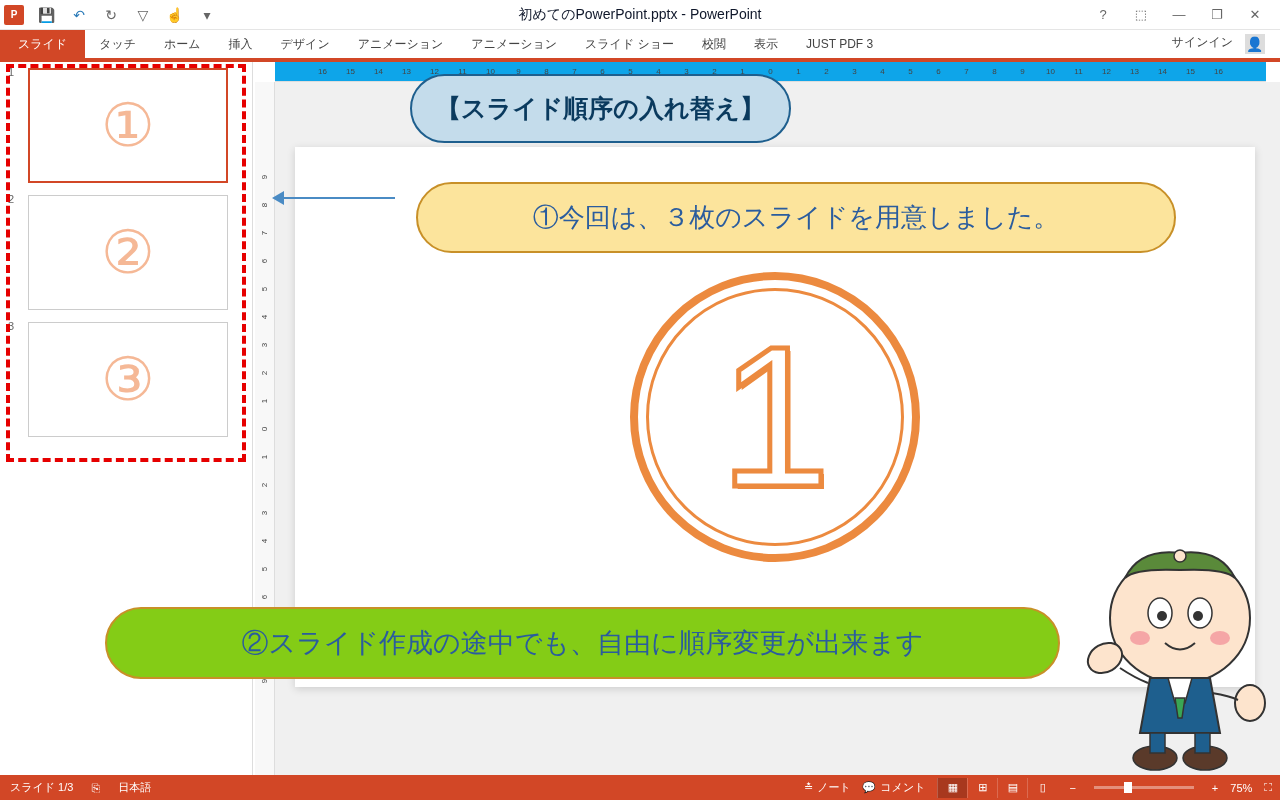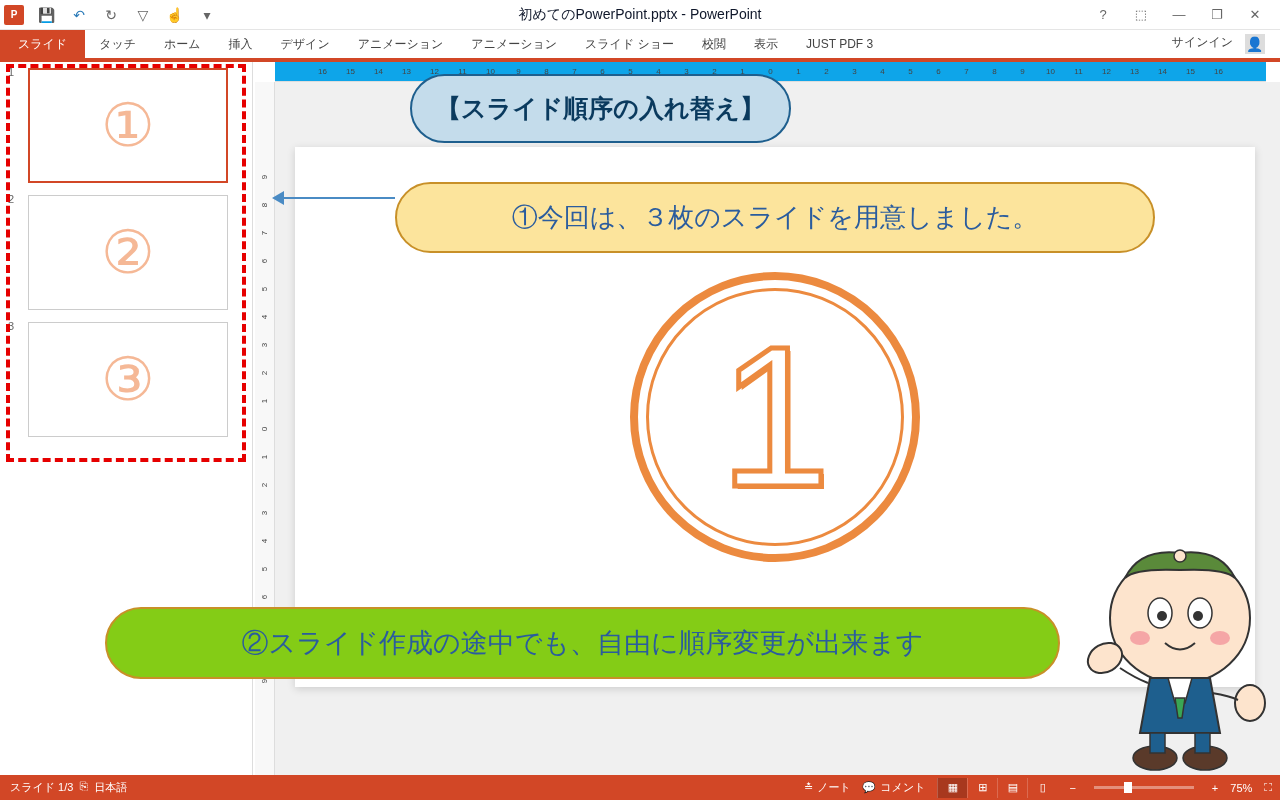--- a/index.html
+++ b/index.html
@@ -29,27 +29,27 @@
 .thumb.selected{border:2px solid #d24726}
 .thumb-glyph{font-size:60px;color:#f5b896;font-weight:300;font-family:serif}
 .selection-box{position:absolute;left:6px;top:2px;width:240px;height:398px;border:4px dashed #e60000;pointer-events:none}
 .editor{position:absolute;left:275px;top:20px;right:0;bottom:0;background:#f0f0f0;display:flex;align-items:center;justify-content:center}
 .slide{width:960px;height:540px;background:#fff;box-shadow:0 2px 8px rgba(0,0,0,0.15);position:absolute;left:20px;top:65px;display:flex;align-items:center;justify-content:center}
 .big-circle{width:290px;height:290px;border-radius:50%;border:8px solid #ec8a3f;display:flex;align-items:center;justify-content:center;position:relative}
 .big-circle::before{content:"";position:absolute;inset:8px;border:3px solid #ec8a3f;border-radius:50%}
 .big-num{font-size:200px;color:#fff;font-weight:300;-webkit-text-stroke:5px #ec8a3f;font-family:Arial,sans-serif;line-height:1;text-shadow:3px 3px 0 #ec8a3f}
 .callout{position:absolute;border-radius:999px;padding:16px 24px;font-size:25px;display:flex;align-items:center;justify-content:center}
 .callout-title{top:12px;left:410px;background:#c4dceb;border:2px solid #1e5f8e;color:#0a3a5e;font-weight:600}
-.callout-1{top:120px;left:395px;background:#fce49c;border:2px solid #c89028;color:#2a5c9e;width:760px;font-size:26px}
+.callout-1{top:120px;left:416px;background:#fce49c;border:2px solid #c89028;color:#2a5c9e;width:760px;font-size:26px}
 .callout-2{top:545px;left:105px;background:#84cc16;border:2px solid #c89028;color:#2a5c9e;width:955px;font-size:27px}
 .arrow{position:absolute;top:135px;left:275px;width:120px;height:2px;background:#4a8bc4}
 .arrow::before{content:"";position:absolute;left:-10px;top:-6px;border:7px solid transparent;border-right:12px solid #4a8bc4}
 .mascot{position:absolute;right:10px;bottom:2px;width:220px;height:235px}
 .statusbar{position:absolute;bottom:0;left:0;right:0;height:25px;background:#d24726;color:#fff;display:flex;align-items:center;font-size:11px;padding:0 10px}
-.sb-left{display:flex;gap:6px;align-items:flex-start}
+.sb-left{display:flex;gap:18px;align-items:flex-end}
 .sb-right{position:absolute;right:8px;display:flex;gap:12px;align-items:center}
 .sb-btn{display:flex;align-items:center;gap:4px}
 .view-btns{display:flex;gap:0}
 .view-btn{width:30px;height:20px;display:flex;align-items:center;justify-content:center;border-left:1px solid rgba(255,255,255,0.2)}
 .view-btn.active{background:rgba(0,0,0,0.2)}
 .zoom-slider{width:100px;height:3px;background:rgba(255,255,255,0.4);position:relative;margin:0 6px}
 .zoom-slider::after{content:"";position:absolute;left:30%;top:-4px;width:8px;height:11px;background:#fff}
 </style>
 </head>
 <body>

